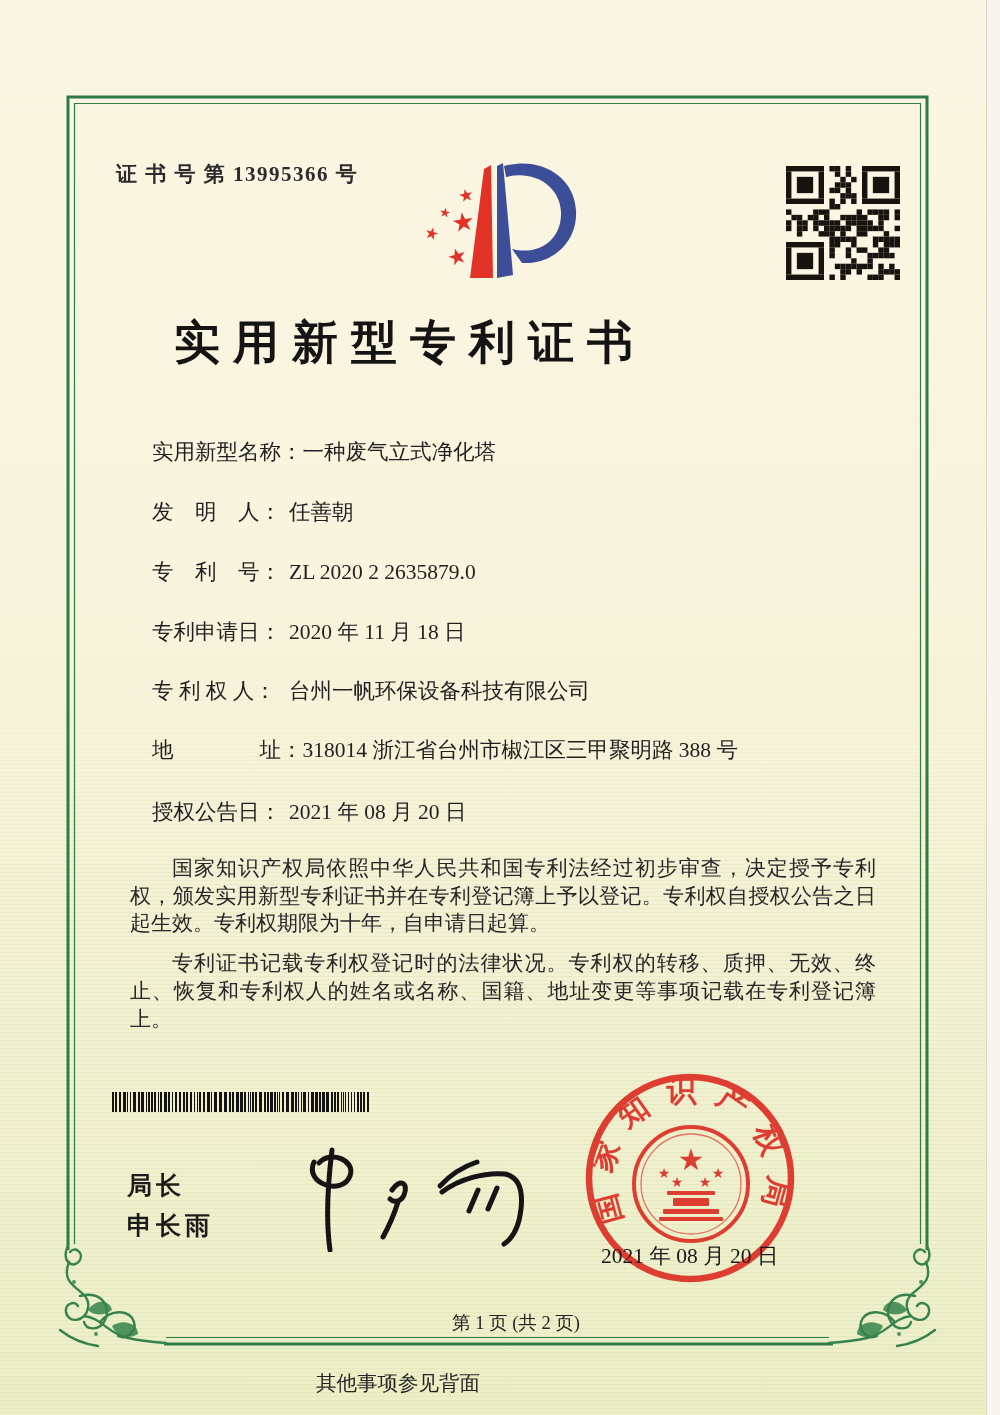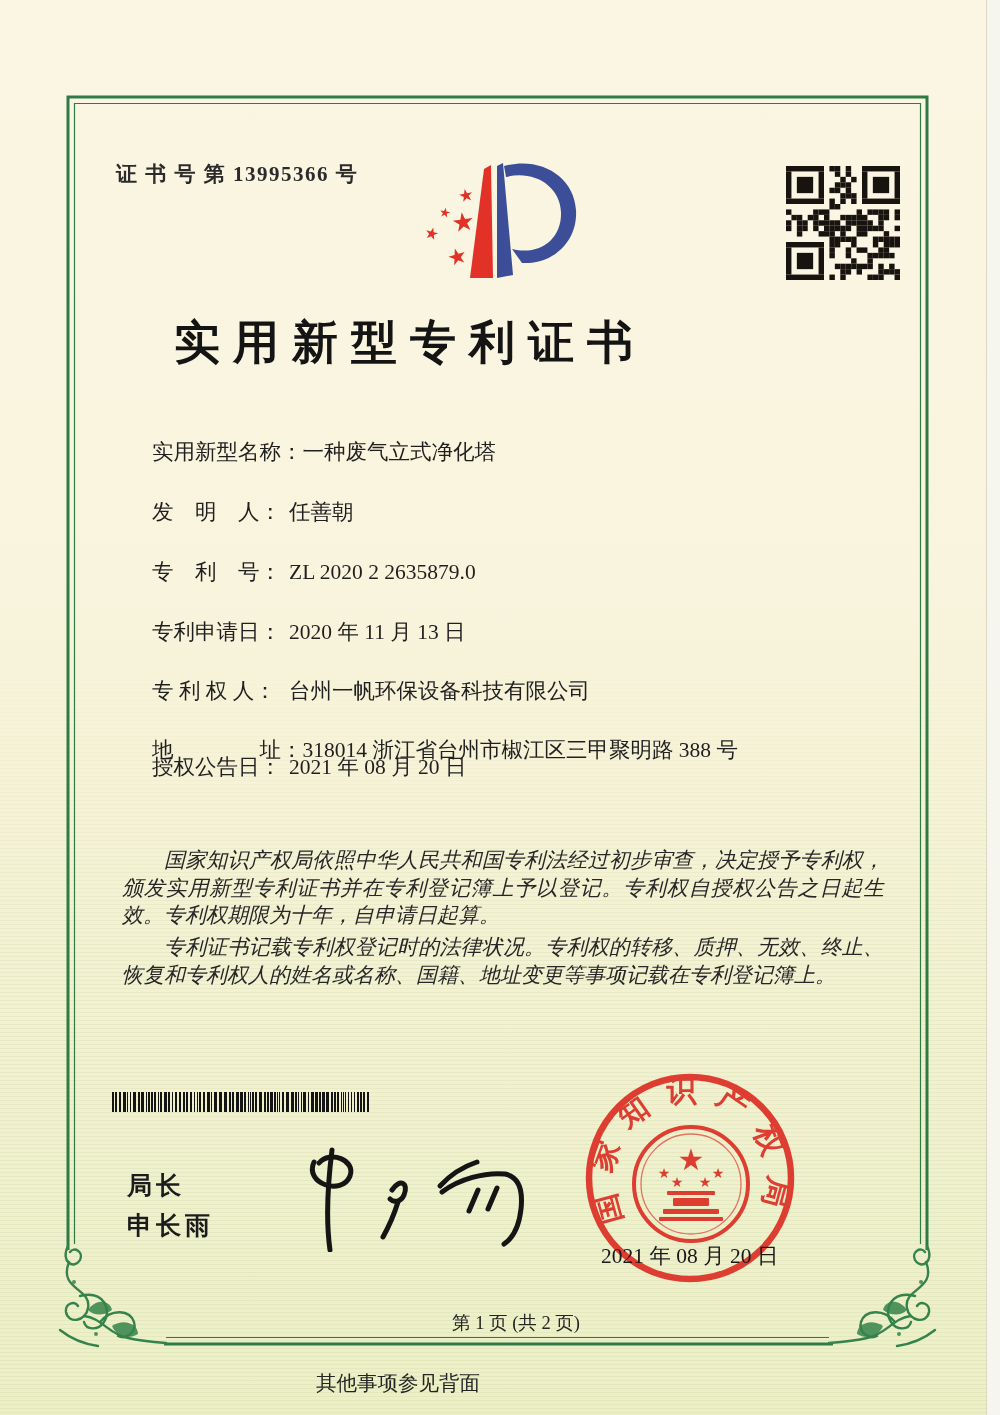--- a/index.html
+++ b/index.html
@@ -21,21 +21,21 @@
   #logo{left:400px;top:150px;}
   #qr{left:786px;top:166px;}
   #title{left:0;top:312px;width:820px;text-align:center;font-size:46px;font-weight:700;
          letter-spacing:13px;color:#141414;}
   .field-row{left:120px;width:770px;font-size:21.5px;color:#1f1f1f;margin-left:32px;}
   .field-label{display:inline-block;min-width:137px;white-space:pre;}
   .field-value{white-space:pre;}
   #grant-no-pair{position:absolute;left:390px;top:0;white-space:pre;}
   #paragraphs{left:118px;top:843px;width:770px;font-size:21px;line-height:27.7px;
               text-align:justify;color:#262626;}
-  #paragraphs p{margin:4px;text-indent:2em;font-style:italic;}
+  #paragraphs p{margin:12px;text-indent:2em;}
   #barcode{left:112px;top:1092px;}
   #signer{left:127px;top:1165px;font-family:"Liberation Sans","DejaVu Sans",sans-serif;
           font-size:25px;font-weight:700;letter-spacing:4px;color:#1c1c1c;line-height:40px;}
   #signature{left:272px;top:1132px;}
   #seal{left:570px;top:1058px;opacity:.93;}
   #seal-date{left:601px;top:1241px;font-size:21.5px;color:#181818;white-space:pre;}
   #page-num{left:0;top:1310px;width:1000px;text-align:center;font-size:18.5px;color:#242424;margin-left:16px;}
   #back-note{left:0;top:1369px;width:796px;text-align:center;font-size:20.5px;color:#242424;}
 </style>
 </head>
@@ -266,29 +266,29 @@
 <div class="abs field-row" style="top:437px">
   <span class="field-label">实用新型名称：</span><span class="field-value">一种废气立式净化塔</span>
 </div>
 <div class="abs field-row" style="top:497px">
   <span class="field-label">发　明　人：</span><span class="field-value">任善朝</span>
 </div>
 <div class="abs field-row" style="top:557px">
   <span class="field-label">专　利　号：</span><span class="field-value">ZL 2020 2 2635879.0</span>
 </div>
 <div class="abs field-row" style="top:617px">
-  <span class="field-label">专利申请日：</span><span class="field-value">2020 年 11 月 13 日</span>
+  <span class="field-label">专利申请日：</span><span class="field-value">2020 年 11 月 18 日</span>
 </div>
 <div class="abs field-row" style="top:676px">
   <span class="field-label">专 利 权 人：</span><span class="field-value">台州一帆环保设备科技有限公司</span>
 </div>
 <div class="abs field-row" style="top:735px">
   <span class="field-label">地　　　　址：</span><span class="field-value">318014 浙江省台州市椒江区三甲聚明路 388 号</span>
 </div>
-<div class="abs field-row" style="top:752px">
+<div class="abs field-row" style="top:797px">
   <span class="field-label">授权公告日：</span><span class="field-value">2021 年 08 月 20 日</span>
 </div>
 
 <div id="paragraphs" class="abs">
   <p>国家知识产权局依照中华人民共和国专利法经过初步审查，决定授予专利权，颁发实用新型专利证书并在专利登记簿上予以登记。专利权自授权公告之日起生效。专利权期限为十年，自申请日起算。</p>
   <p>专利证书记载专利权登记时的法律状况。专利权的转移、质押、无效、终止、恢复和专利权人的姓名或名称、国籍、地址变更等事项记载在专利登记簿上。</p>
 </div>
 
 <svg id="barcode" class="abs" width="263" height="20" viewBox="0 0 263 20">
   <g id="barcode-bars">

